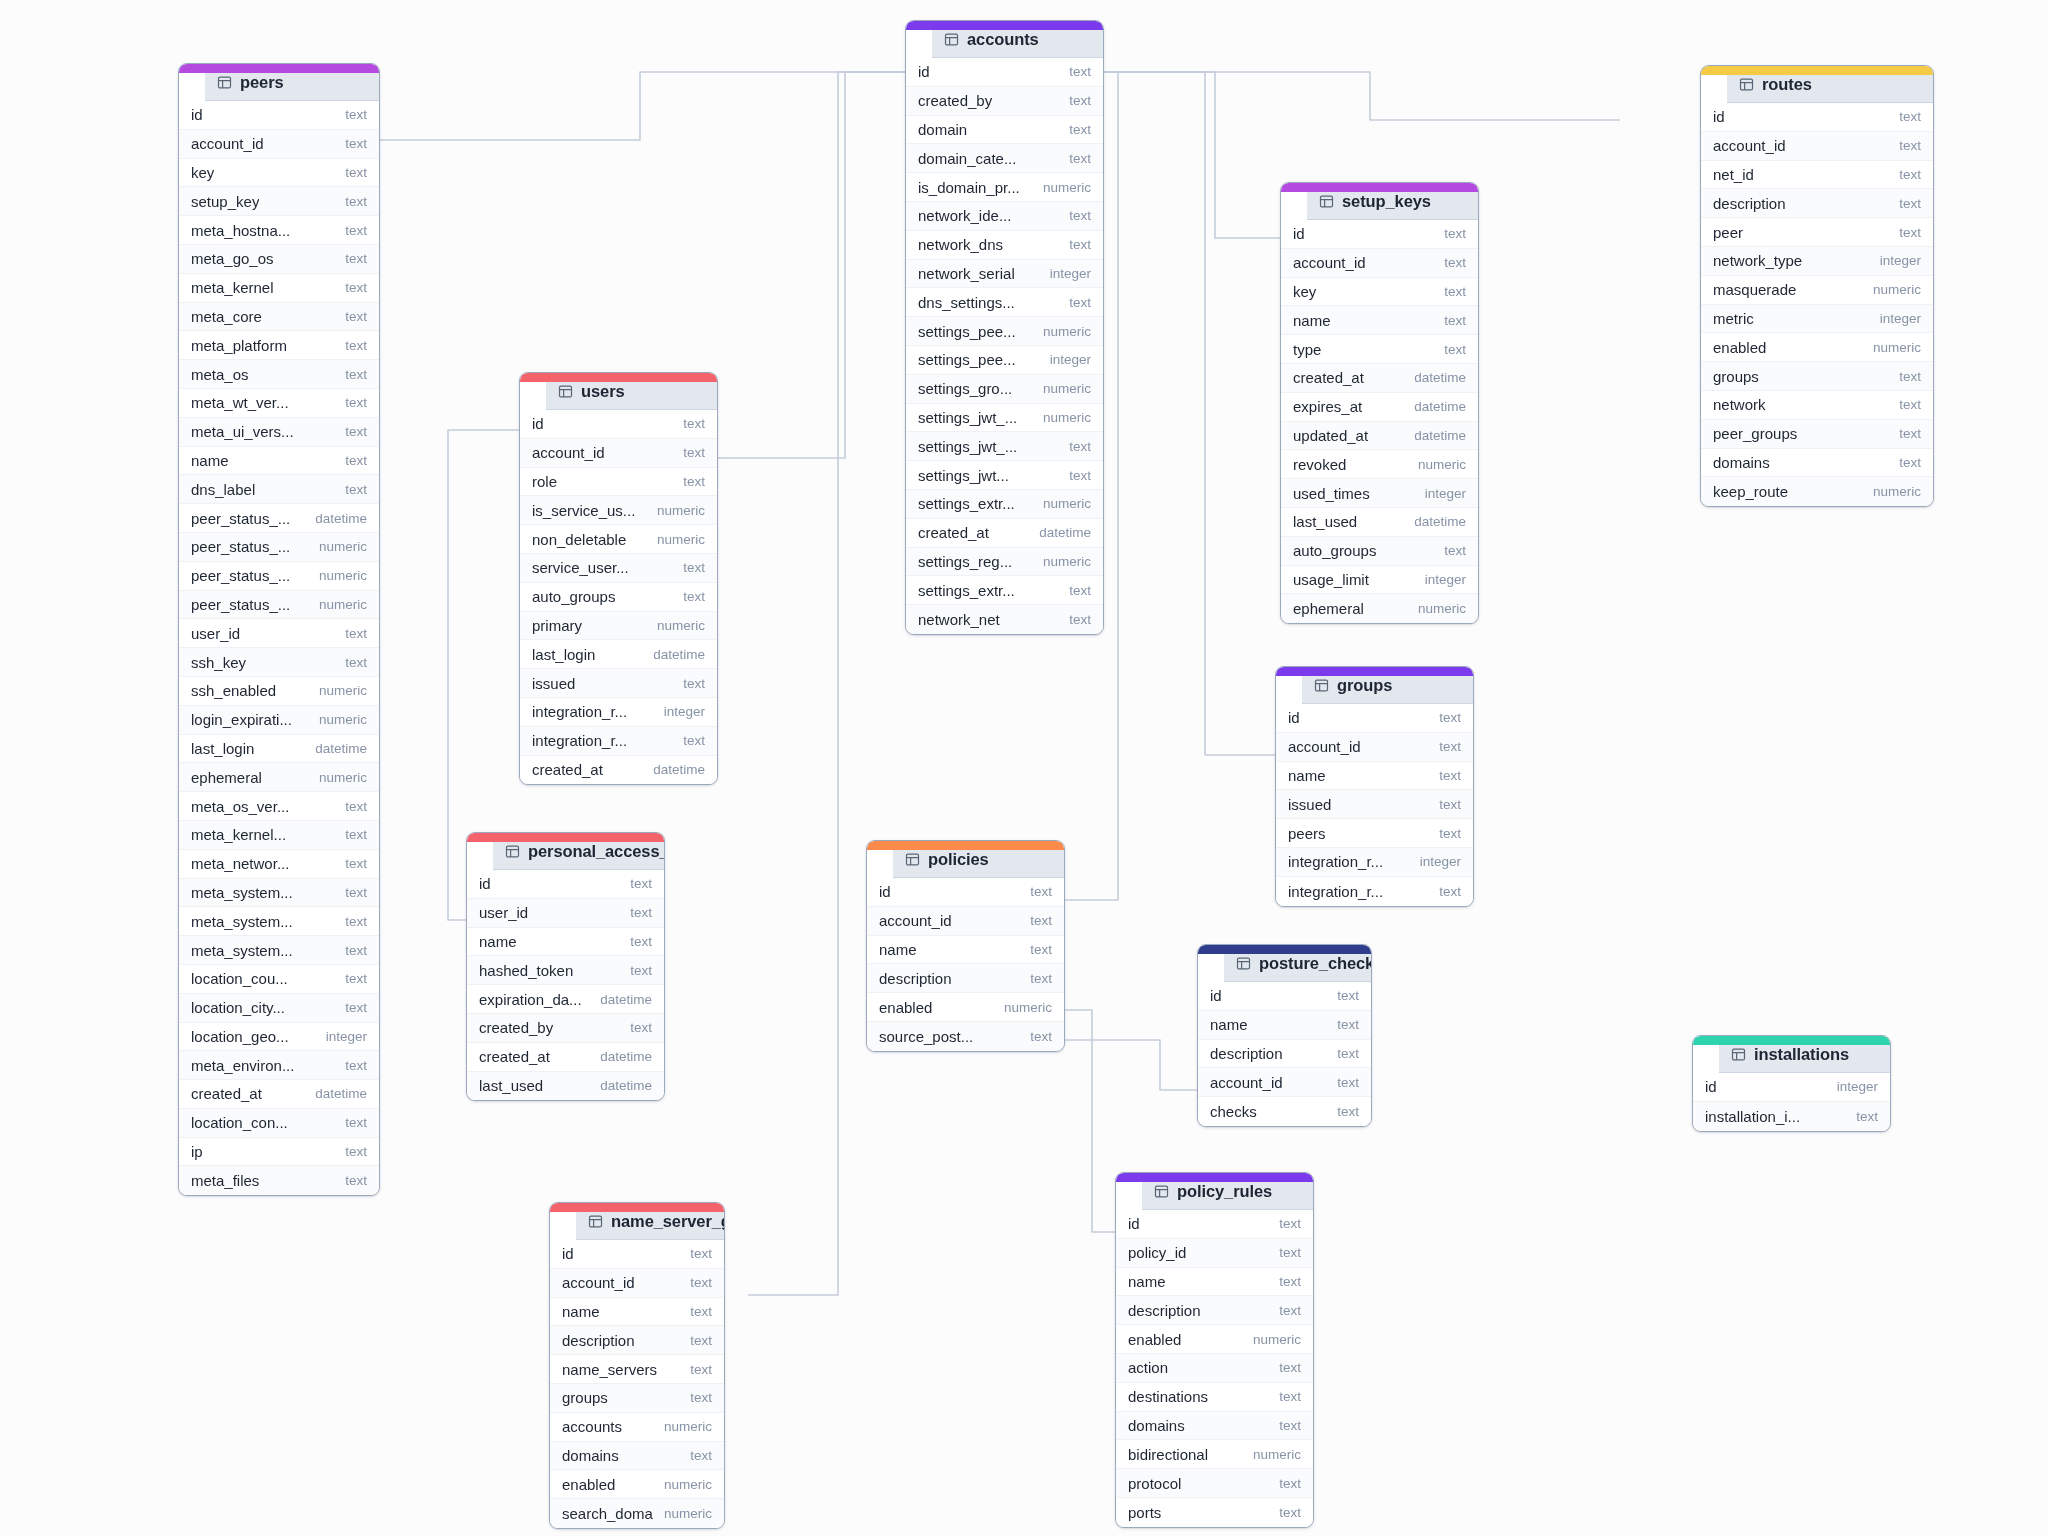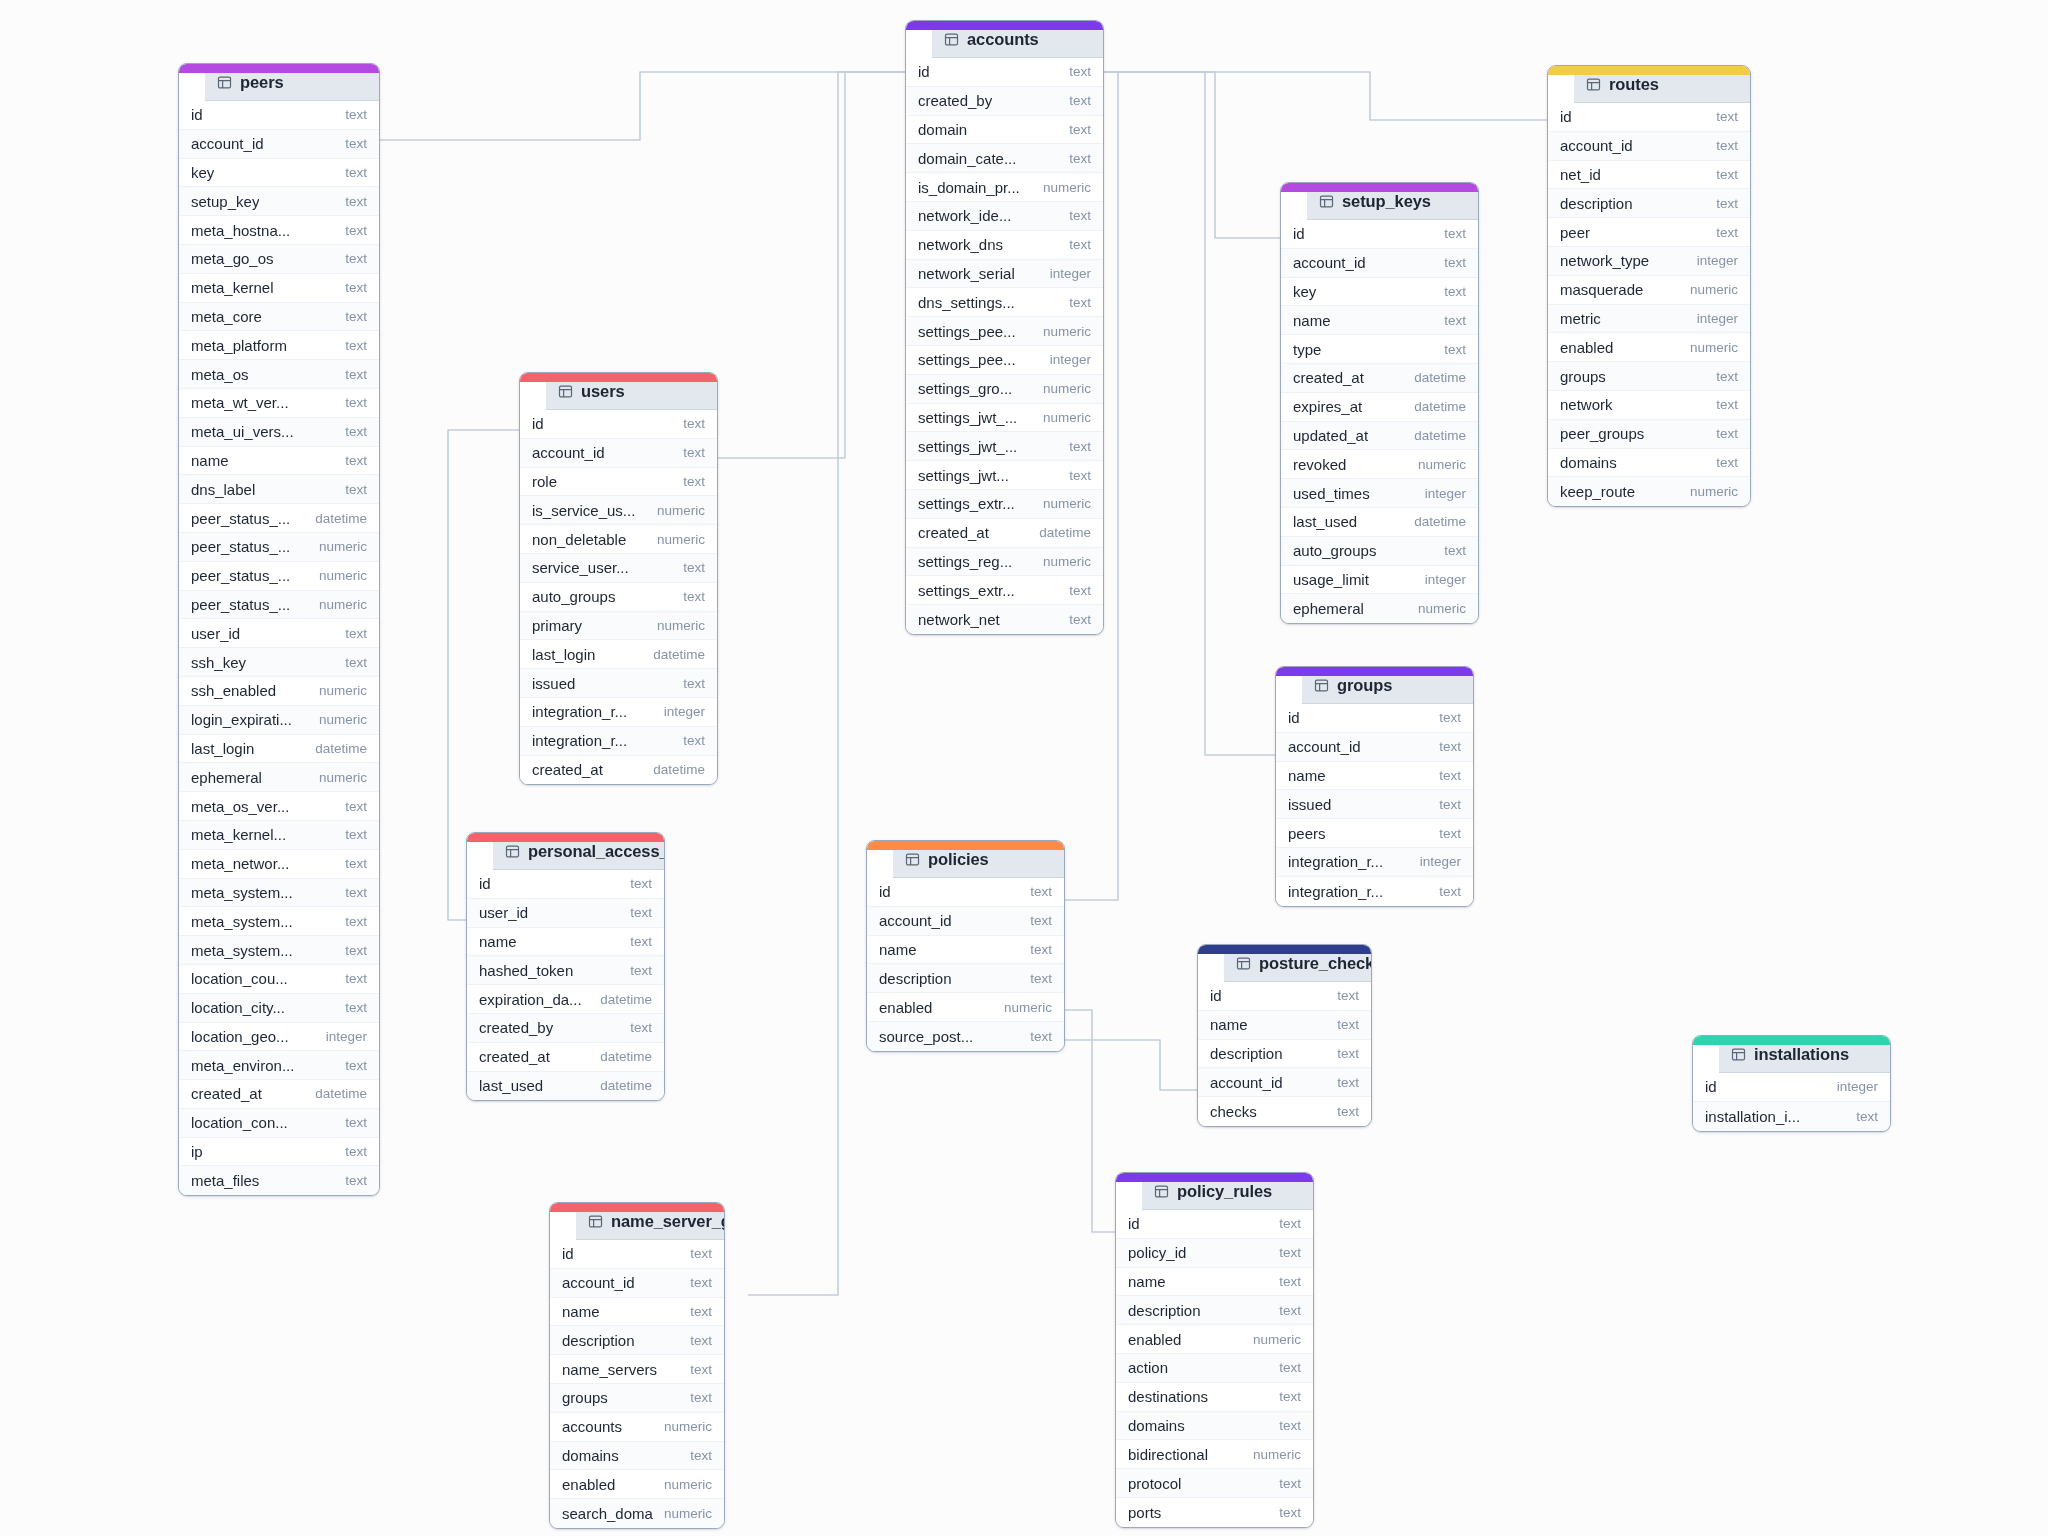--- a/index.html
+++ b/index.html
@@ -763,21 +763,21 @@
       </div>
       <div class="col-row">
         <span class="col-name">account_id</span>
         <span class="col-type">text</span>
       </div>
       <div class="col-row">
         <span class="col-name">checks</span>
         <span class="col-type">text</span>
       </div>
     </div>
-    <div class="table-node" style="left: 1547px; top: 65px; width: 204px;">
+    <div class="table-node" style="left: 1700px; top: 65px; width: 234px;">
       <div class="accent-bar" style="background: rgb(245, 202, 69);"></div>
       <div class="node-header">
         <span class="table-icon">
           <svg viewBox="0 0 16 16" width="15" height="15" fill="none" stroke="currentColor" stroke-width="1.3">
             <rect x="1.6" y="2.2" width="12.8" height="11.6" rx="1.6"></rect>
             <line x1="1.6" y1="6" x2="14.4" y2="6"></line>
             <line x1="6" y1="6" x2="6" y2="13.8"></line>
           </svg>
         </span>
         <span class="title">routes</span>

